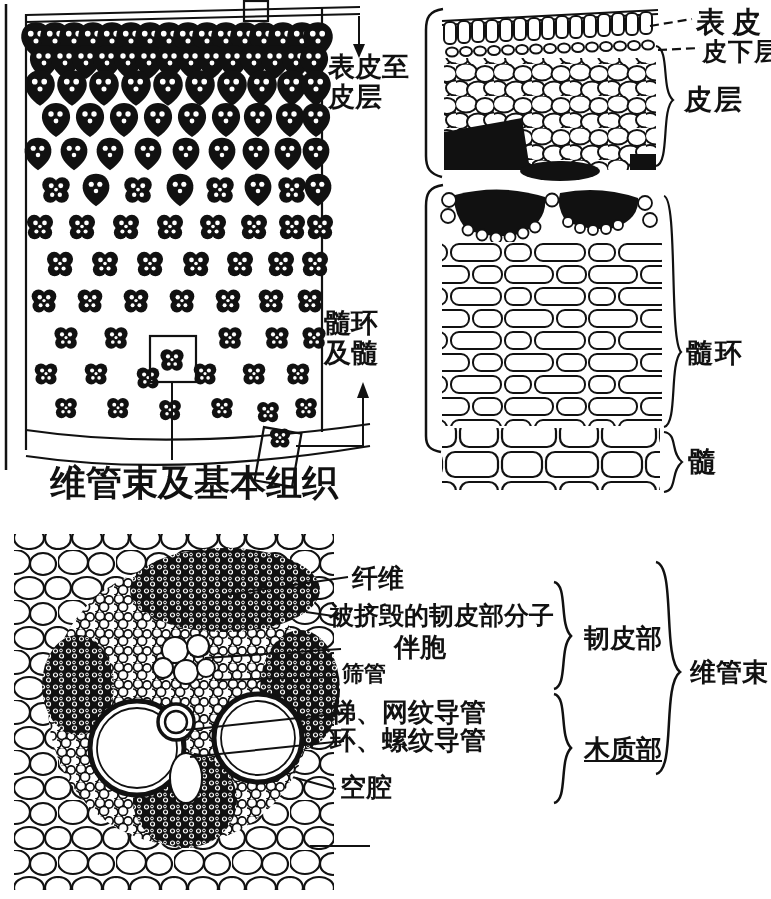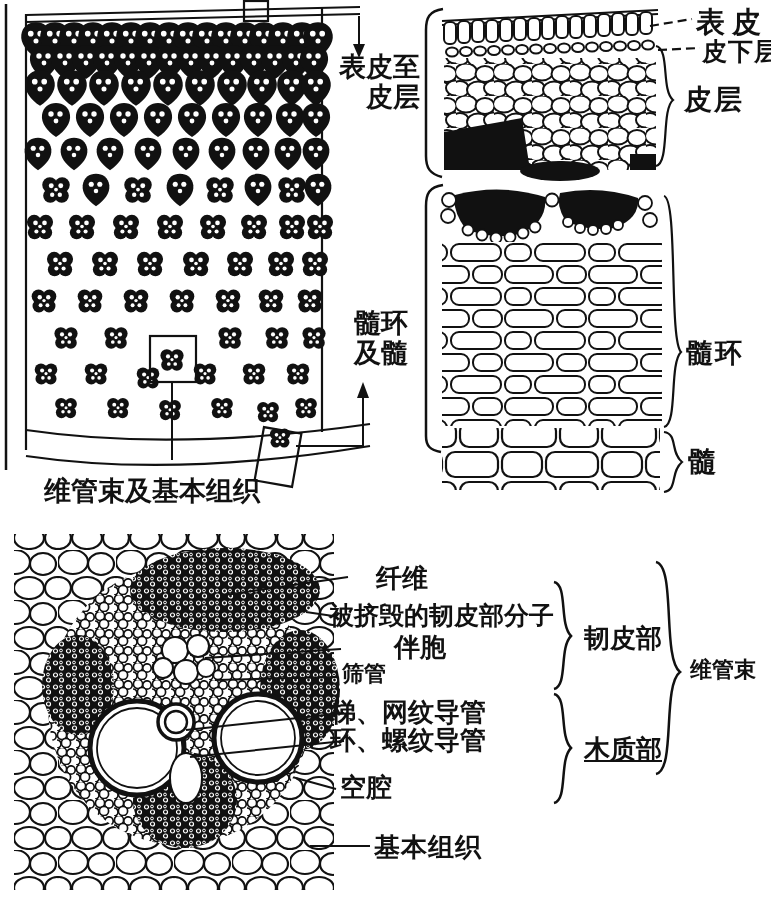--- a/index.html
+++ b/index.html
@@ -1,20 +1,20 @@
 <!DOCTYPE html>
 <html><head>
 <meta charset="utf-8">
 <style>
   html,body{margin:0;padding:0;background:#fff;}
   .canvas{position:relative;width:771px;height:899px;background:#fff;overflow:hidden;
           font-family:"DejaVu Sans",sans-serif;color:#111;}
   svg.art{position:absolute;left:0;top:0;}
   .lbl{position:absolute;font-weight:bold;color:#111;white-space:nowrap;line-height:1.12;}
-  .ctr{text-align:right;}
+  .ctr{text-align:left;}
 </style>
 </head>
 <body>
 
 <div class="canvas">
 
 <svg class="art" width="771" height="899" viewBox="0 0 771 899">
   <defs>
     <g id="bA">
       <path d="M0,17 C-9,11 -15,3 -14,-5 C-13,-13 -7,-17 0,-17 C7,-17 13,-13 14,-5 C15,3 9,11 0,17 Z" fill="#111"></path>
@@ -623,33 +623,32 @@
 </svg>
 
 <div class="lbl ctr" style="left:328px;top:52px;width:92px;font-size:27px;">
   <div>表皮至</div>
   <div>皮层</div>
 </div>
 <div class="lbl ctr" style="left:324px;top:308px;width:84px;font-size:27px;">
   <div>髓环</div>
   <div>及髓</div>
 </div>
-<div class="lbl" style="left:44px;top:463px;font-size:27px;margin-top:13px;">维管束及基本组织</div>
+<div class="lbl" style="left:50px;top:463px;font-size:36px;">维管束及基本组织</div>
 
 <div class="lbl" style="left:696px;top:6px;font-size:29px;letter-spacing:7px;">表皮</div>
 <div class="lbl" style="left:702px;top:38px;font-size:25px;letter-spacing:1px;">皮下层</div>
 <div class="lbl" style="left:684px;top:84px;font-size:28px;letter-spacing:2px;">皮层</div>
 <div class="lbl" style="left:686px;top:338px;font-size:27px;letter-spacing:2px;">髓环</div>
 <div class="lbl" style="left:688px;top:446px;font-size:28px;">髓</div>
 
-<div class="lbl" style="left:352px;top:564px;font-size:26px;margin-left:24px;">纤维</div>
+<div class="lbl" style="left:352px;top:564px;font-size:26px;">纤维</div>
 <div class="lbl" style="left:329px;top:602px;font-size:25px;">被挤毁的韧皮部分子</div>
 <div class="lbl" style="left:346px;top:633px;font-size:26px;margin-left:48px;">伴胞</div>
 <div class="lbl" style="left:342px;top:662px;font-size:22px;">筛管</div>
 <div class="lbl" style="left:330px;top:726px;font-size:26px;">环、螺纹导管</div>
 <div class="lbl" style="left:330px;top:698px;font-size:26px;">梯、网纹导管</div>
 <div class="lbl" style="left:340px;top:773px;font-size:26px;">空腔</div>
-<div class="lbl" style="left:374px;top:833px;font-size:26px;letter-spacing:1px;">基本组织</div>
 <div class="lbl" style="left:584px;top:624px;font-size:26px;text-align:right;">韧皮部</div>
 <div class="lbl" style="left:584px;top:735px;font-size:26px;text-decoration:underline;">木质部</div>
-<div class="lbl" style="left:690px;top:658px;font-size:22px;text-align:right;">维管束</div>
+<div class="lbl" style="left:690px;top:658px;font-size:26px;text-align:right;">维管束</div>
 
 </div>
 
 </body></html>

